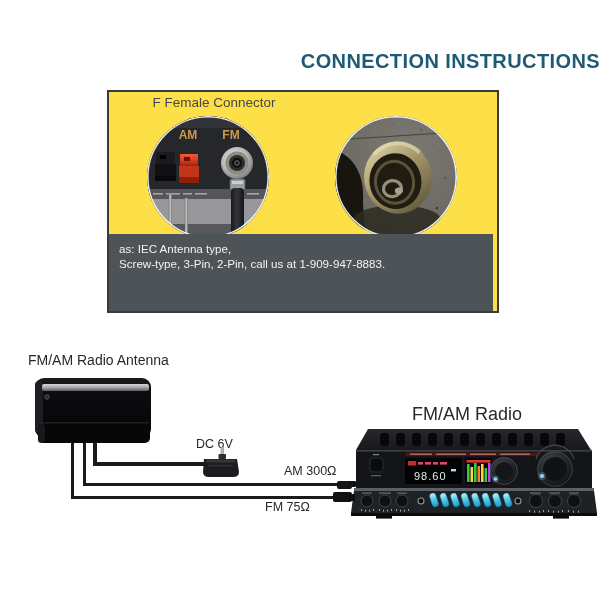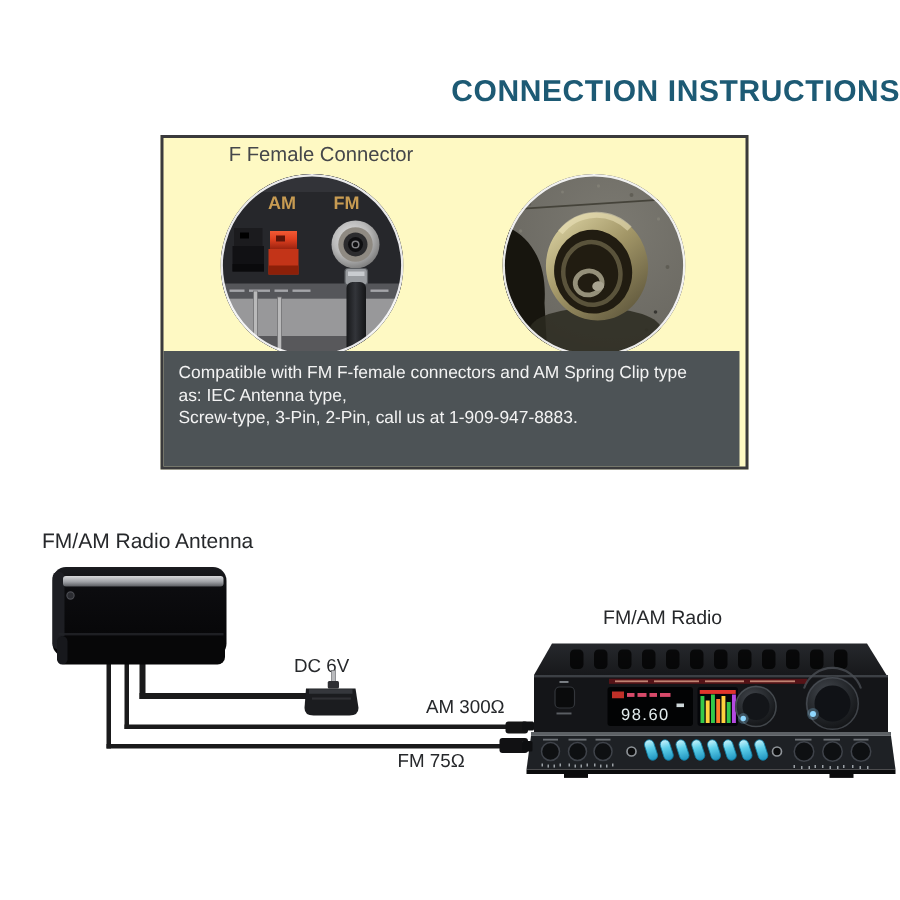--- a/index.html
+++ b/index.html
@@ -9,40 +9,40 @@
   }
   .abs{position:absolute;}
   
   .title{
     left:0;top:50px;width:600px;text-align:right;
     font-size:20px;font-weight:bold;color:#1d5a74;letter-spacing:.4px;
   }
   
   .cbox{
     left:107px;top:90px;width:388px;height:219px;
-    border:2px solid #3a3a3c;background:#fef9c3;
+    border:2px solid #3a3a3c;background:#fde047;
   }
   .chead{
     position:absolute;top:3px;font-size:13.5px;color:#45474a;text-align:center;white-space:nowrap;
   }
   .chead-f{left:35px;width:140px;}
   .chead-iec{left:222px;width:150px;}
   .photo{position:absolute;top:24px;width:122px;height:122px;}
   .photo-f{left:38px;}
   .photo-iec{left:226px;}
   .infobox{
     position:absolute;left:0;bottom:0;width:364px;height:63px;
     background:#4d5356;color:#f3f3f3;font-size:11.6px;line-height:1.3;
     padding:7px 10px 7px 10px;
   }
   .infobox div{white-space:nowrap;}
   
   .lbl{color:#26282b;white-space:nowrap;}
   .antenna-label{left:28px;top:352px;font-size:14px;}
-  .radio-label{left:402px;top:404px;width:130px;font-size:13px;}
+  .radio-label{left:402px;top:404px;width:130px;text-align:center;font-size:18px;}
   .dc-label{left:196px;top:437px;font-size:12.5px;}
   .am-label{left:284px;top:464px;font-size:12.5px;}
   .fm-label{left:265px;top:500px;font-size:12.5px;}
   .wire{background:#1a1a1b;position:absolute;}
   .w-fm-v{left:71px;top:440px;width:3px;height:59px;}
   .w-am-v{left:83px;top:440px;width:3px;height:46px;}
   .w-dc-v{left:93px;top:440px;width:4px;height:26px;}
   .w-dc-h{left:93px;top:462px;width:113px;height:4px;}
   .w-am-h{left:83px;top:483px;width:267px;height:3px;}
   .w-fm-h{left:71px;top:496px;width:266px;height:3px;}
@@ -179,21 +179,20 @@
           <ellipse cx="56" cy="72" rx="9" ry="8" fill="none" stroke="#95907a" stroke-width="3.2"></ellipse>
           <ellipse cx="62" cy="75" rx="4" ry="3.2" fill="#a8a390"></ellipse>
           <path d="M42,36 A32,34 0 0 1 88,40" stroke="#ece4bc" stroke-width="4" fill="none" opacity="0.55"></path>
         </g>
         <circle cx="61" cy="61" r="60.2" fill="none" stroke="#ffffff" stroke-width="1.6" opacity="0.9"></circle>
       </g>
     </svg>
   </div>
 
   <div class="infobox">
-    <div>Compatible with FM F-female connectors and AM Spring Clip type</div>
     <div>as: IEC Antenna type,</div>
     <div>Screw-type, 3-Pin, 2-Pin, call us at 1-909-947-8883.</div>
   </div>
 </div>
 
 <div class="abs lbl antenna-label">FM/AM Radio Antenna</div>
 <div class="abs lbl radio-label">FM/AM Radio</div>
 <div class="abs lbl dc-label">DC 6V</div>
 <div class="abs lbl am-label">AM 300Ω</div>
 <div class="abs lbl fm-label">FM 75Ω</div>

